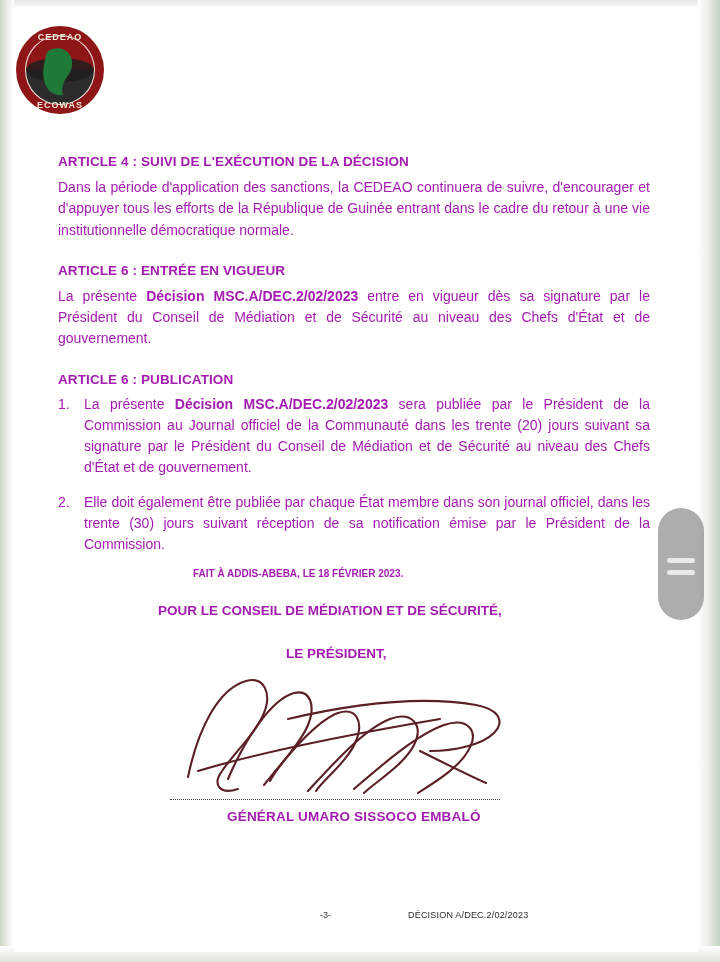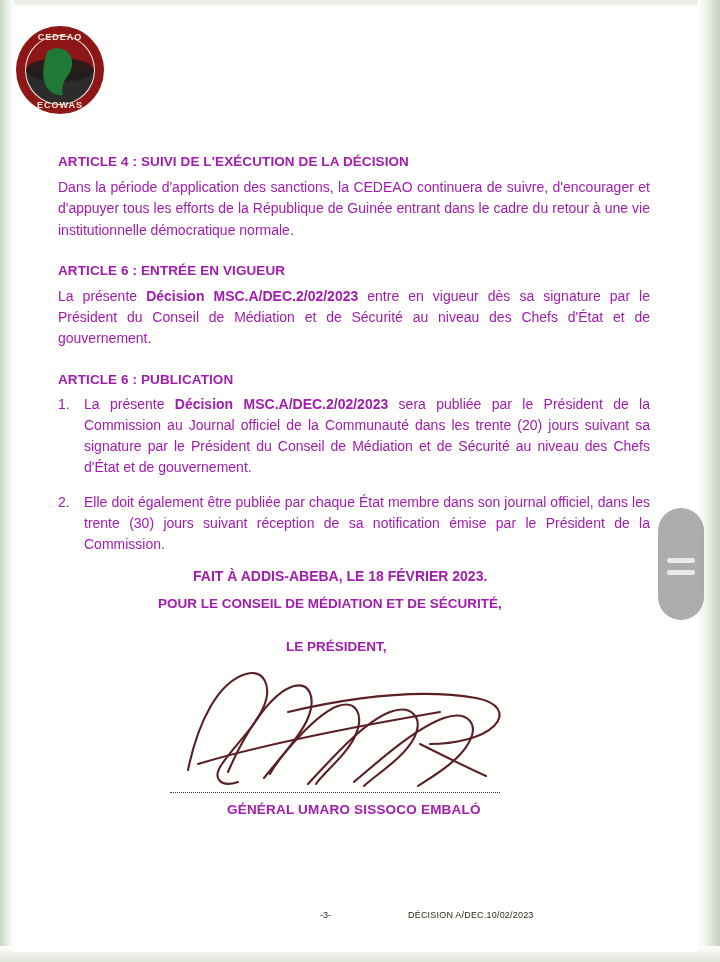--- a/index.html
+++ b/index.html
@@ -109,24 +109,24 @@
     flex: 1;
     font-size: 14px;
     line-height: 1.52;
     text-align: justify;
   }
 
   .closing {
     margin-top: 12px;
   }
   .closing .line1 {
-    font-size: 14px;
+    font-size: 10px;
     font-weight: bold;
     padding-left: 135px;
-    margin-bottom: 12px;
+    margin-bottom: 24px;
   }
   .closing .line2 {
     font-size: 13.5px;
     font-weight: bold;
     padding-left: 100px;
     margin-bottom: 28px;
   }
   .closing .line3 {
     font-size: 13.5px;
     font-weight: bold;
@@ -277,21 +277,21 @@
           </g>
         </svg>
         <div class="dotline"></div>
         <div class="signer-name">GÉNÉRAL UMARO SISSOCO EMBALÓ</div>
       </div>
 
     </div>
 
     <div class="footer">
       <span class="page-num">-3-</span>
-      <span class="doc-ref">DÉCISION A/DEC.10/02/2023</span>
+      <span class="doc-ref">DÉCISION A/DEC.2/02/2023</span>
     </div>
 
   </div>
 
   <div class="right-pill">
     <div class="bar b1"></div>
     <div class="bar b2"></div>
   </div>
 </div>
 

